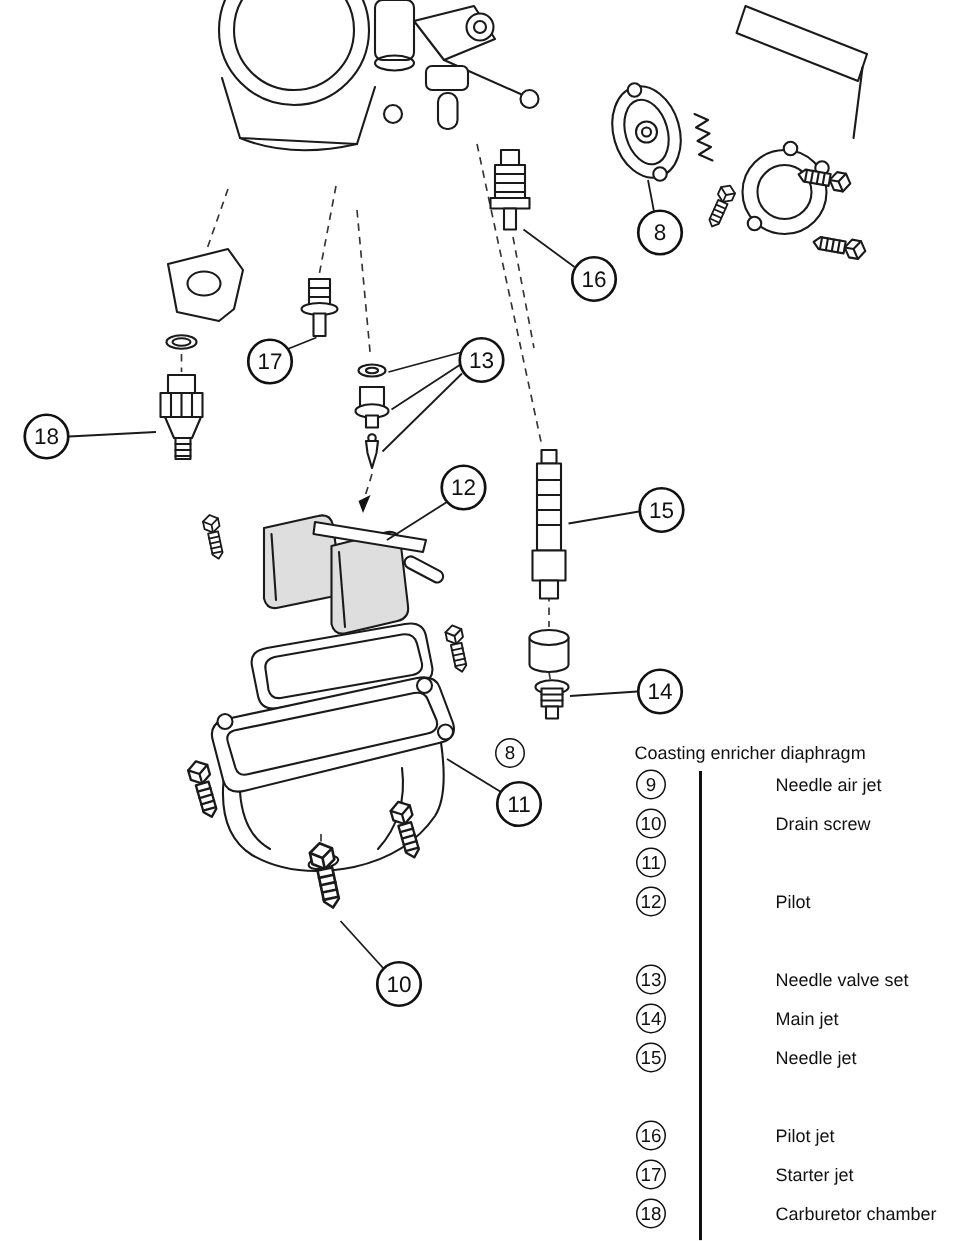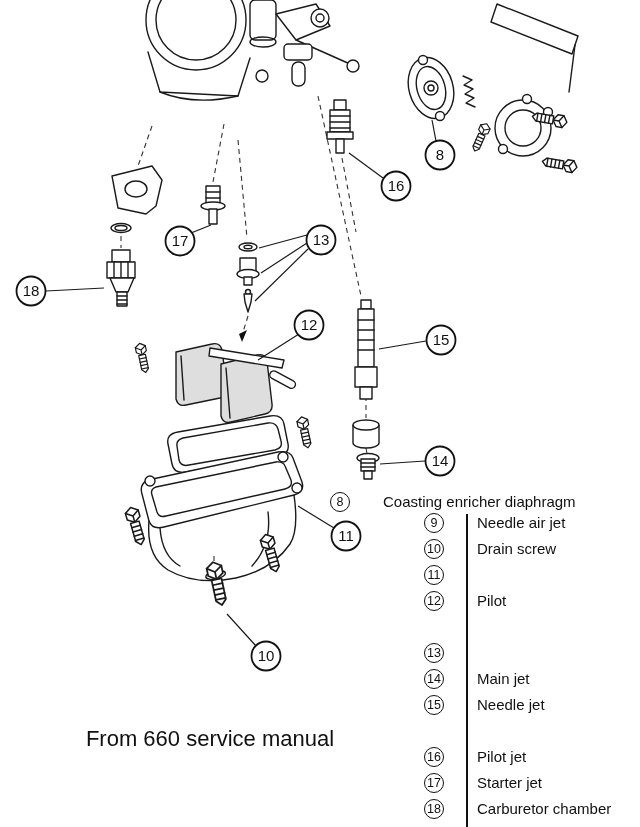--- a/index.html
+++ b/index.html
@@ -15,21 +15,21 @@
   .leader line { stroke:#1a1a1a; stroke-width:1.2; }
   .callout circle { fill:#fff; stroke:#111; stroke-width:1.8; }
   .callout text { font:15px "Liberation Sans", sans-serif; fill:#111; text-anchor:middle; }
 
   .legend { position:absolute; left:0; top:0; width:640px; height:827px; pointer-events:none; }
   .lnum {
     position:absolute; width:20px; height:20px; border:1.5px solid #111; border-radius:50%;
     background:#fff; font-size:12.5px; display:flex; align-items:center; justify-content:center;
     box-sizing:border-box;
   }
-  .llabel { position:absolute; font-size:15px; line-height:20px; white-space:nowrap; }
+  .llabel { position:absolute; font-size:12px; line-height:20px; white-space:nowrap;margin-left:40px; }
   .ldivider { position:absolute; width:1.5px; background:#111; }
 
   .caption {
     position:absolute; left:25px; top:722px; width:370px; text-align:center;
     font-size:22px; line-height:34px; color:#111;
   }
 </style>
 </head>
 <body>
 
@@ -263,34 +263,34 @@
 
     <span class="lnum" style="left:424px; top:539px">10</span>
     <span class="llabel" style="left:477px; top:539px">Drain screw</span>
 
     <span class="lnum" style="left:424px; top:565px">11</span>
 
     <span class="lnum" style="left:424px; top:591px">12</span>
     <span class="llabel" style="left:477px; top:591px">Pilot</span>
 
     <span class="lnum" style="left:424px; top:643px">13</span>
+    <span class="llabel" style="left:477px; top:643px">Needle valve set</span>
 
     <span class="lnum" style="left:424px; top:669px">14</span>
     <span class="llabel" style="left:477px; top:669px">Main jet</span>
 
     <span class="lnum" style="left:424px; top:695px">15</span>
     <span class="llabel" style="left:477px; top:695px">Needle jet</span>
 
     <span class="lnum" style="left:424px; top:747px">16</span>
     <span class="llabel" style="left:477px; top:747px">Pilot jet</span>
 
     <span class="lnum" style="left:424px; top:773px">17</span>
     <span class="llabel" style="left:477px; top:773px">Starter jet</span>
 
     <span class="lnum" style="left:424px; top:799px">18</span>
     <span class="llabel" style="left:477px; top:799px">Carburetor chamber</span>
   </div>
 
   <div class="caption">
-    <div>From 660 service manual</div>
   </div>
 
 </div>
 
 </body></html>

